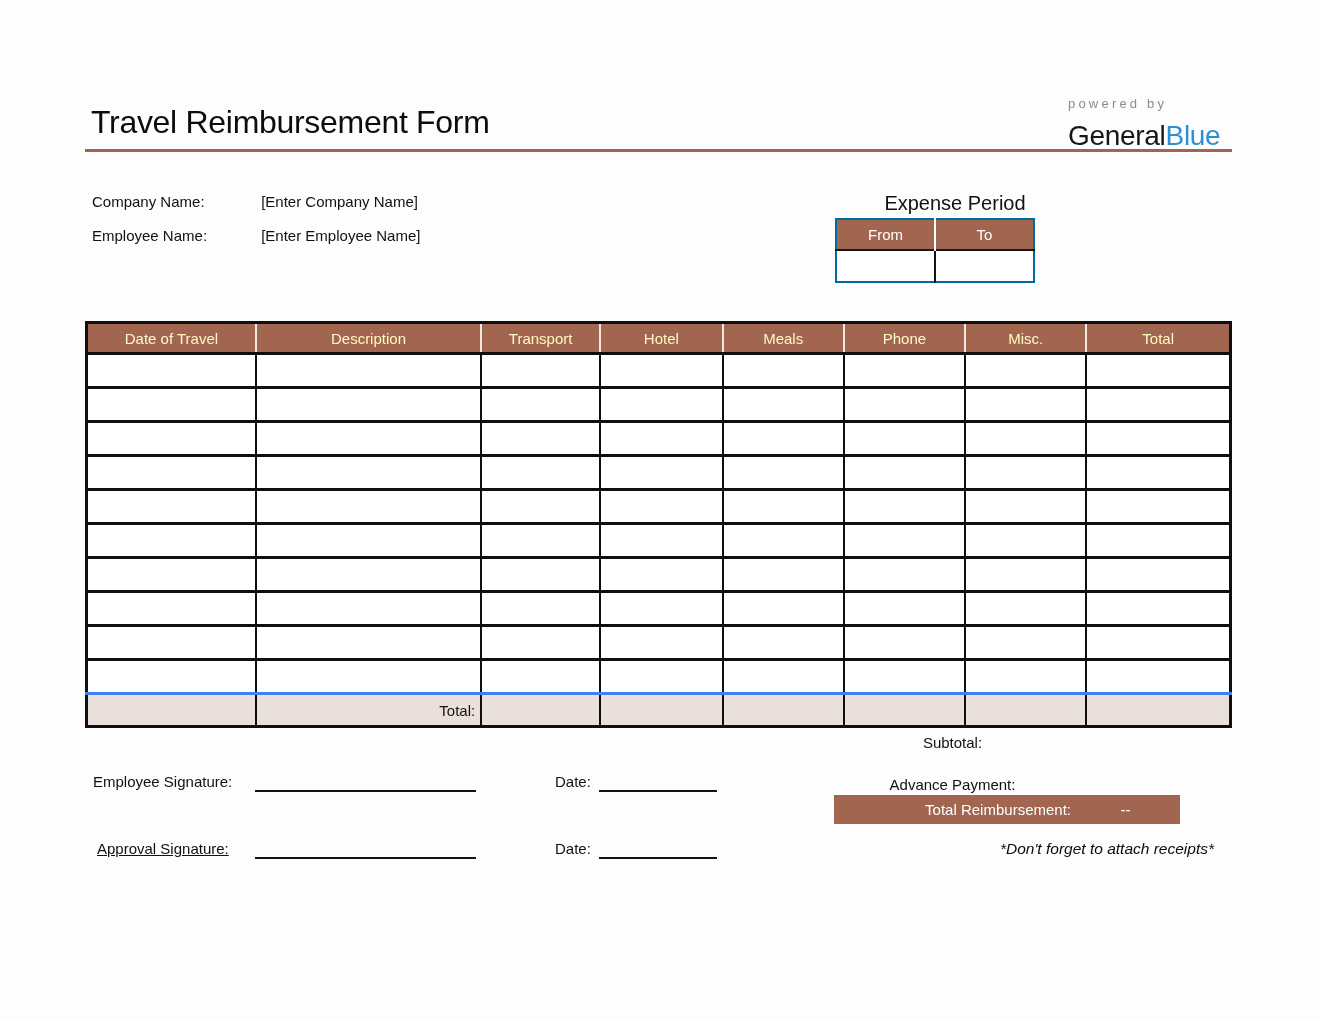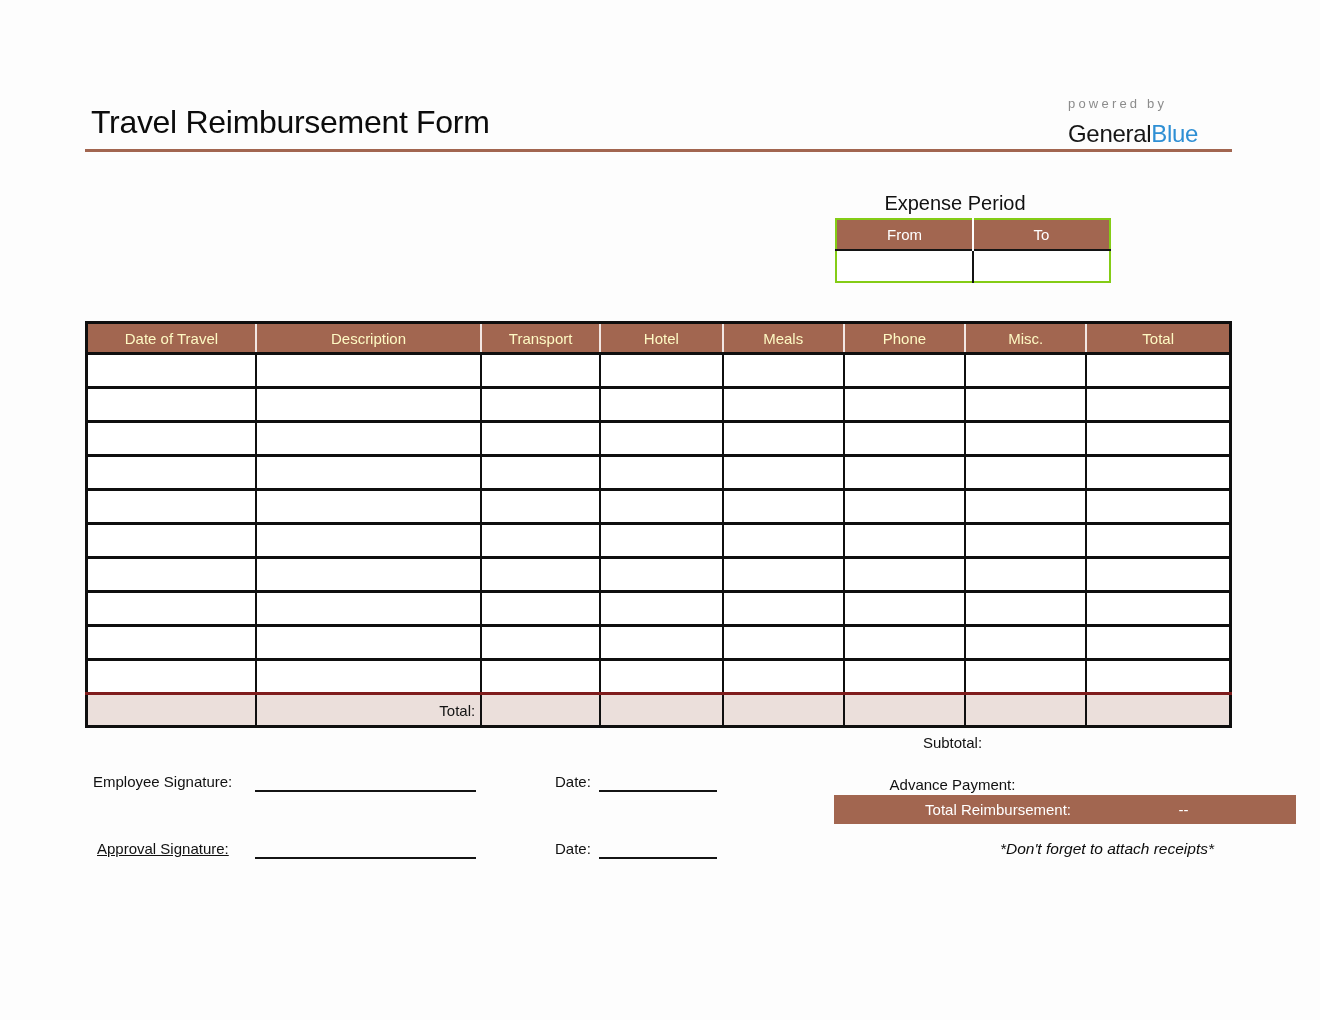--- a/index.html
+++ b/index.html
@@ -4,72 +4,80 @@
 <style>
   * { margin:0; padding:0; box-sizing:border-box; }
   html,body { background:#fdfdfd; }
   body { font-family:"Liberation Sans", sans-serif; color:#111; }
   .page { position:relative; width:1320px; height:1020px; background:#fdfdfd; overflow:hidden; }
 
   
   .form-title { position:absolute; left:91px; top:104px; font-size:32px; font-weight:400; letter-spacing:-0.3px; color:#0c0c0c; }
   .logo { position:absolute; left:1068px; top:97px; line-height:1; }
   .powered-by { font-size:13px; color:var(--powered-gray); letter-spacing:3.2px; display:block; margin-bottom:12px; }
-  .brand { font-size:24px; letter-spacing:-0.3px; }
+  .brand { font-size:28px; letter-spacing:-0.3px; }
   .brand .general { color:#161616; }
   .brand .blue { color:var(--brand-blue); }
   .title-rule { position:absolute; left:85px; top:149px; width:1147px; height:3px; background:var(--accent); }
 
   
   .info-row { position:absolute; left:92px; width:520px; font-size:15px; }
   .info-row .lbl { display:inline-block; width:165px; }
   .info-row .val { display:inline-block; }
 
   
   .ep-title { position:absolute; left:835px; top:192px; width:240px; text-align:center; font-size:20px; }
-  .ep-table { position:absolute; left:835px; top:218px; width:276px; border-collapse:collapse; table-layout:fixed; border:2px solid #84cc16; }
+  .ep-table { position:absolute; left:835px; top:218px; width:200px; border-collapse:collapse; table-layout:fixed; border:2px solid #0369a1; }
   .ep-table th { width:50%; height:31px; background:var(--accent); color:#fff; font-weight:400; font-size:15px; }
   .ep-table th + th { border-left:2px solid #fff; }
   .ep-table td { height:32px; background:#fff; border-top:2px solid #141414; }
   .ep-table td + td { border-left:2px solid #141414; }
 
   
   .exp-table { position:absolute; left:85px; top:321px; width:1147px; border-collapse:collapse; table-layout:fixed; border:3px solid #0f0f0f; }
   .exp-table th { height:31px; background:var(--accent); color:#fef9c3; font-weight:400; font-size:15px; border-bottom:3px solid #0f0f0f; }
   .exp-table th + th { border-left:2px solid #f3e7e3;margin-top:14px; }
   .exp-table tbody td { height:34px; background:#fff; border-left:2px solid #0f0f0f; border-top:3px solid #0f0f0f; }
   .exp-table tbody tr td:first-child { border-left:none; }
-  .exp-table tr.total-row td { height:33px; background:var(--total-bg); border-left:2px solid #0f0f0f; border-top:3px solid #7f1d1d;padding-left:40px; }
+  .exp-table tr.total-row td { height:33px; background:var(--total-bg); border-left:2px solid #0f0f0f; border-top:3px solid #3b82f6;padding-left:40px; }
   .exp-table tr.total-row td:first-child { border-left:none; }
   .exp-table tr.total-row td.total-label { text-align:right; font-size:15px; padding-right:5px; color:#141414; }
 
   
   .sum-line { position:absolute; left:834px; width:237px; text-align:center; font-size:15px; }
   .sum-val { position:absolute; left:1075px; width:157px; text-align:center; font-size:15px; }
-  .tr-bar { position:absolute; left:834px; top:795px; width:462px; height:29px; background:var(--accent); color:#fff; display:flex; align-items:center; font-size:15px; }
+  .tr-bar { position:absolute; left:834px; top:795px; width:346px; height:29px; background:var(--accent); color:#fff; display:flex; align-items:center; font-size:15px; }
   .tr-bar .tr-lbl { flex:0 0 237px; text-align:right; }
   .tr-bar .tr-val { flex:1; text-align:center; }
   .receipt-note { position:absolute; left:834px; top:840px; width:380px; text-align:right; font-style:italic; font-size:15.5px; color:#0c0c0c; }
 
   
   .sig-lbl { position:absolute; font-size:15px; }
   .sig-line { position:absolute; height:16px; border-bottom:2px solid #141414; }
 </style>
 </head>
 <body>
 
 <div class="page">
 
   <div class="form-title">Travel Reimbursement Form</div>
   <div class="logo">
     <span class="powered-by">powered by</span>
     <span class="brand"><span class="general">General</span><span class="blue">Blue</span></span>
   </div>
   <div class="title-rule"></div>
 
+  <div class="info-row" style="top:193px;">
+    <span class="lbl">Company Name:</span>
+    <span class="val">[Enter Company Name]</span>
+  </div>
+  <div class="info-row" style="top:227px;">
+    <span class="lbl">Employee Name:</span>
+    <span class="val">[Enter Employee Name]</span>
+  </div>
 
   <div class="ep-title">Expense Period</div>
   <table class="ep-table">
     <tbody>
         <tr>
       <th>From</th>
       <th>To</th>
     </tr>
     <tr>
       <td></td>

